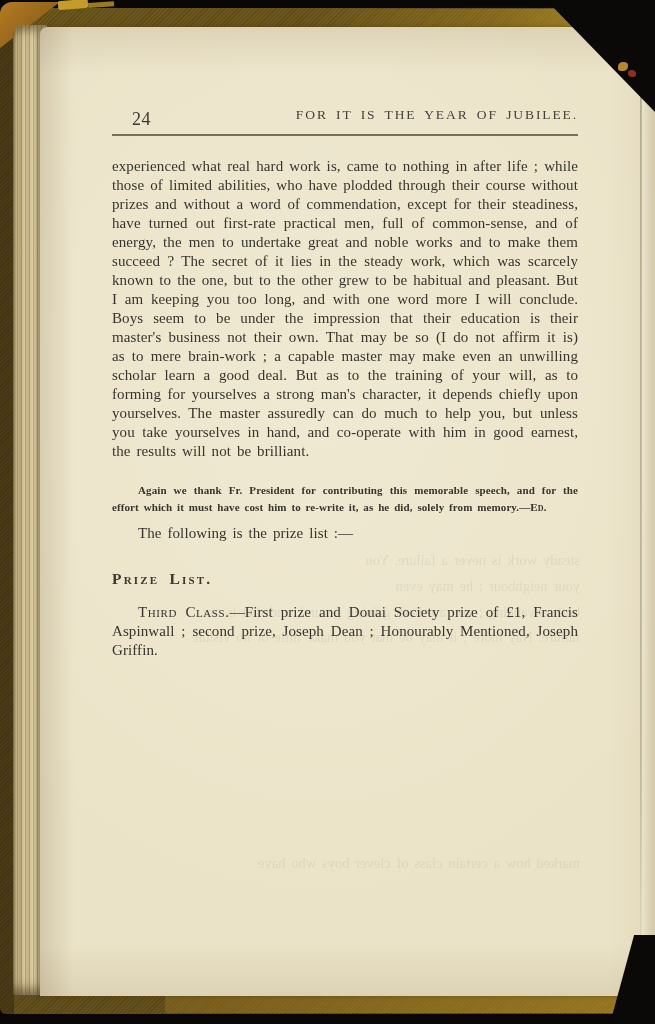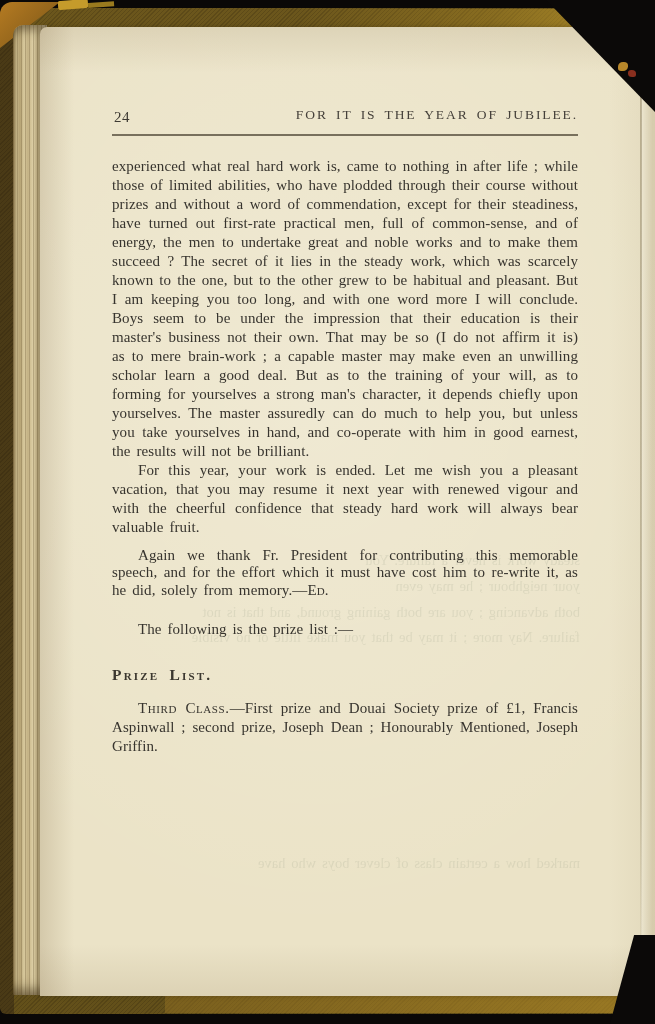--- a/index.html
+++ b/index.html
@@ -90,30 +90,30 @@
     background:#0b0908;
     clip-path:polygon(62% 0, 100% 0, 100% 100%, 18% 100%);
   }
 
   
   .content{
     position:absolute;left:72px;top:80px;width:466px;
     color:#37342e;
   }
   .pagehead{position:relative;height:20px;}
-  .pagenum{position:absolute;left:2px;top:2px;font-size:15px;letter-spacing:.5px;color:#3d3932;}
+  .pagenum{position:absolute;left:20px;top:2px;font-size:18px;letter-spacing:.5px;color:#3d3932;}
   .runhead{text-align:right;font-size:13.5px;letter-spacing:1.9px;color:#45403a;word-spacing:3px;}
   .rule{margin-top:7px;height:1.5px;background:rgba(75,66,50,.72);}
 
   .bodytext{margin-top:21px;font-size:15px;line-height:19px;text-align:justify;word-spacing:.13em;letter-spacing:.1px;}
   .bodytext p{margin:0;}
   p.indent{text-indent:26px;}
-  p.note{margin-top:10px;font-size:15px;line-height:17.6px;}
+  p.note{margin-top:21px;font-size:11px;line-height:17.6px;font-weight:bold;}
   .sc{font-variant:small-caps;}
-  p.leadin{margin-top:21px;}
+  p.leadin{margin-top:7px;}
   .prize-head{
     margin:26px 0 15px 0;text-align:left;font-weight:bold;
     font-variant:small-caps;font-size:15.5px;letter-spacing:2.2px;word-spacing:4px;color:#3b372f;
   }
   .classname{font-variant:small-caps;letter-spacing:.6px;}
 
   
   .bleed{
     position:absolute;left:66px;width:474px;
     transform:scaleX(-1);
@@ -152,21 +152,20 @@
     <div class="content">
 
       <div class="pagehead">
         <span class="pagenum">24</span>
         <div class="runhead">FOR IT IS THE YEAR OF JUBILEE.</div>
       </div>
       <div class="rule"></div>
 
       <div class="bodytext">
         <p>experienced what real hard work is, came to nothing in after life ; while those of limited abilities, who have plodded through their course without prizes and without a word of commendation, except for their steadiness, have turned out first-rate practical men, full of common-sense, and of energy, the men to undertake great and noble works and to make them succeed ?  The secret of it lies in the steady work, which was scarcely known to the one, but to the other grew to be habitual and pleasant.  But I am keeping you too long, and with one word more I will conclude.  Boys seem to be under the impression that their education is their master's business not their own.  That may be so (I do not affirm it is) as to mere brain-work ; a capable master may make even an unwilling scholar learn a good deal.  But as to the training of your will, as to forming for yourselves a strong man's character, it depends chiefly upon yourselves.  The master assuredly can do much to help you, but unless you take yourselves in hand, and co-operate with him in good earnest, the results will not be brilliant.</p>
-        <p class="indent">For this year, your work is ended.  Let me wish you a pleasant vacation, that you may resume it next year with renewed vigour and with the cheerful confidence that steady hard work will always bear valuable fruit.</p>
 
         <p class="note indent"><span>Again we thank Fr. President for contributing this memorable speech, and for the effort which it must have cost him to re-write it, as he did, solely from memory.—</span><span class="sc">Ed.</span></p>
 
         <p class="leadin indent">The following is the prize list :—</p>
 
         <h3 class="prize-head">Prize List.</h3>
 
         <p class="indent"><span class="classname">Third Class.</span><span>—First prize and Douai Society prize of £1, Francis Aspinwall ; second prize, Joseph Dean ; Honourably Mentioned, Joseph Griffin.</span></p>
       </div>
     </div>

